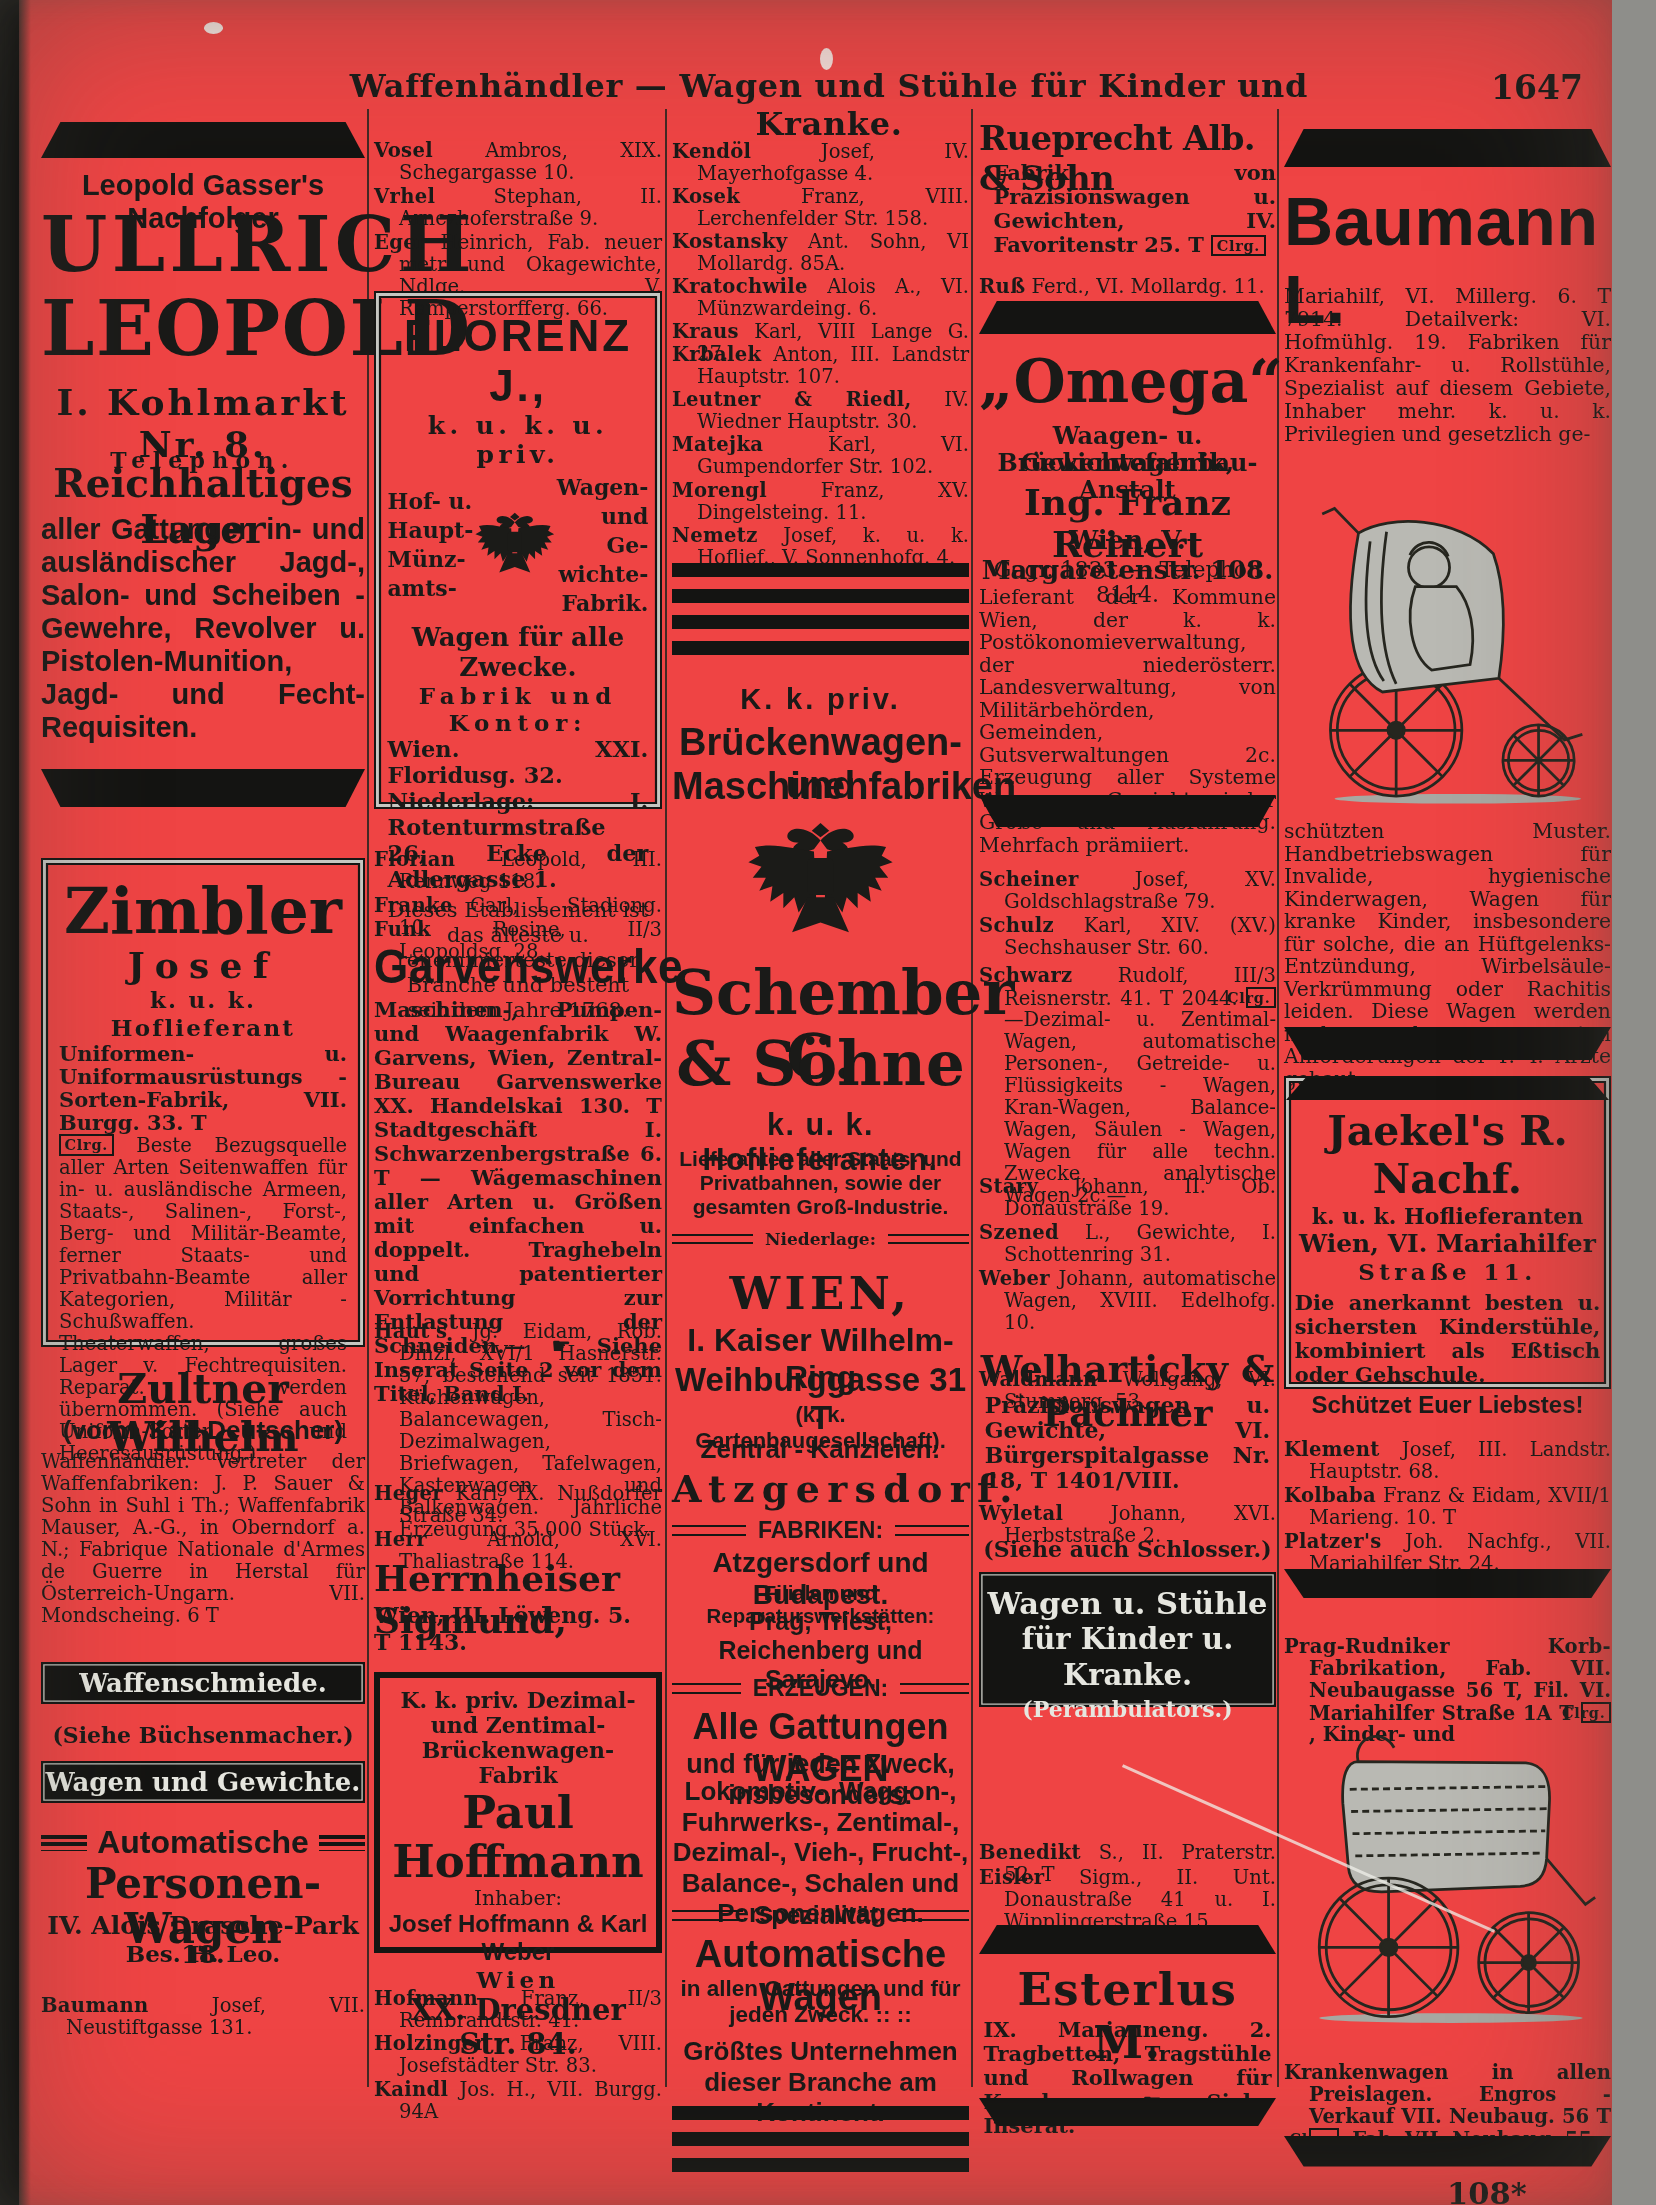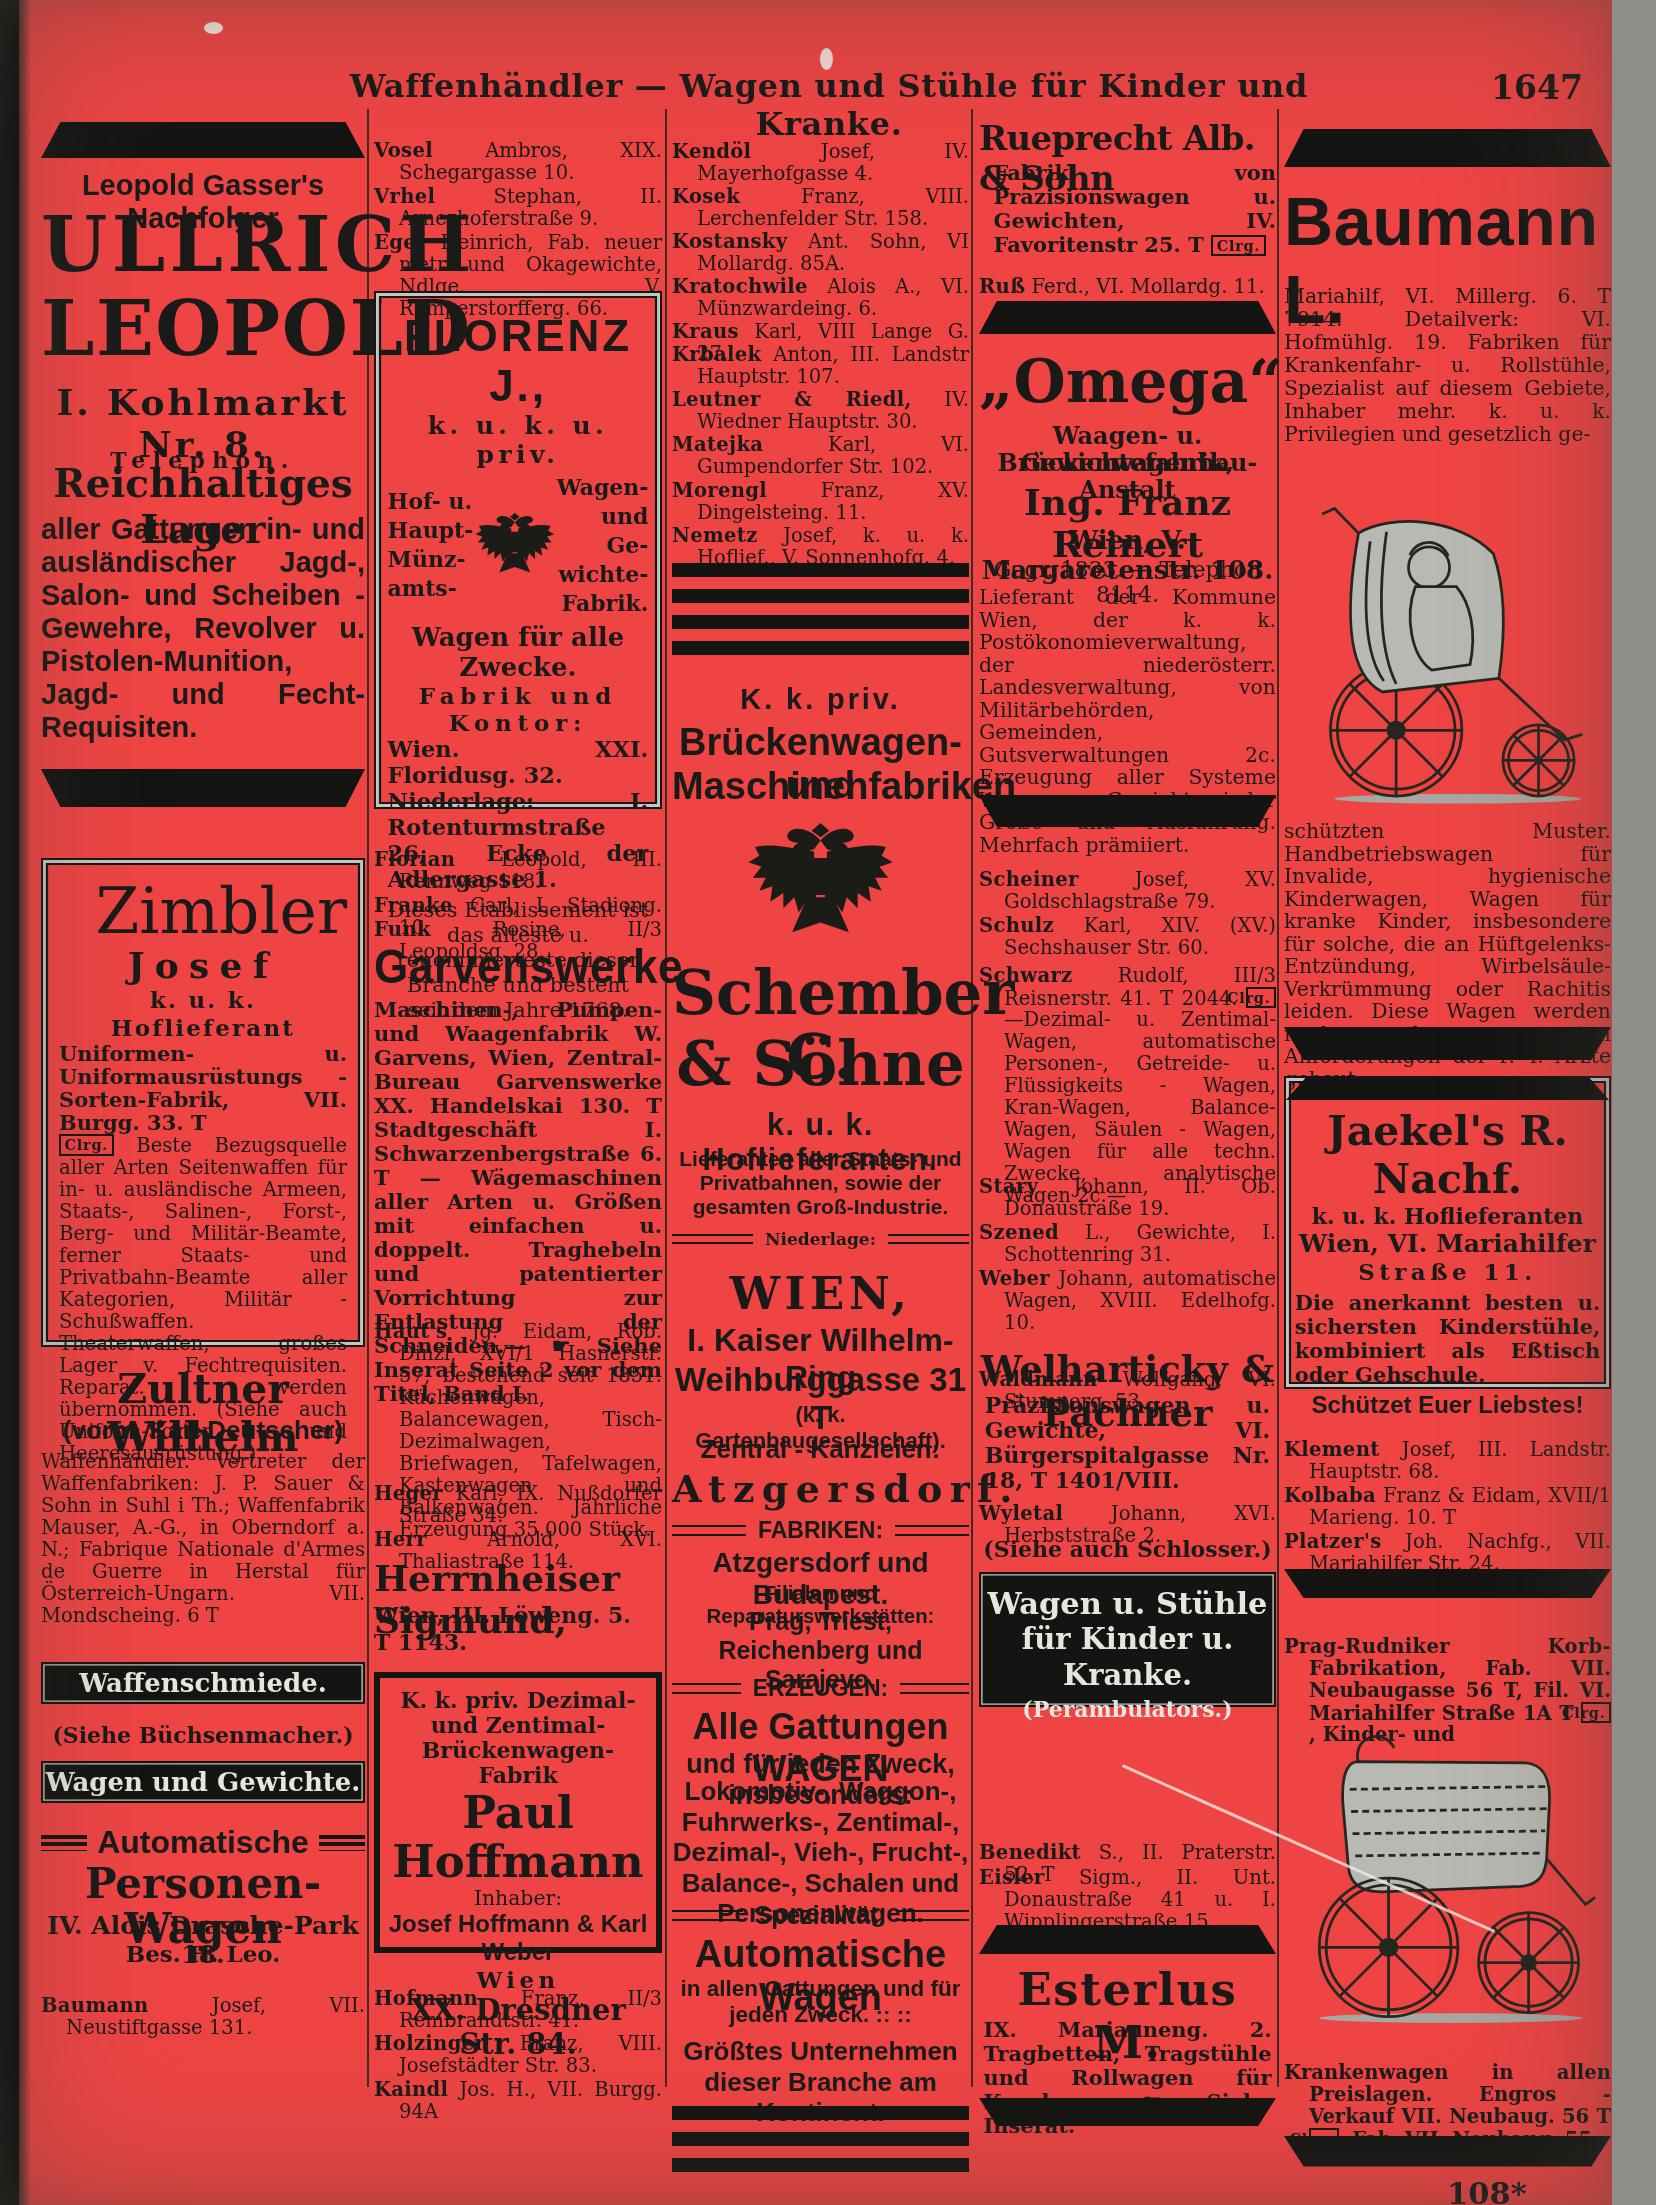--- a/index.html
+++ b/index.html
@@ -59,21 +59,21 @@
       <div class="abs center" style="top:205px;font-size:76px;line-height:79px;font-weight:bold;letter-spacing:4.4px;">ULLRICH</div>
       <div class="abs center" style="top:289px;font-size:76px;line-height:79px;font-weight:bold;letter-spacing:1.5px;">LEOPOLD</div>
       <div class="abs center" style="top:381px;font-size:36px;font-weight:bold;letter-spacing:2.9px;">I. Kohlmarkt Nr. 8.</div>
       <div class="abs center" style="top:447px;font-size:22px;font-weight:bold;letter-spacing:7.3px;">Telephon.</div>
       <div class="abs center" style="top:460px;font-size:39px;font-weight:bold;">Reichhaltiges Lager</div>
       <div class="abs sans just" style="top:513px;font-size:29px;line-height:33px;font-weight:bold;">aller Gattungen in- und ausländischer Jagd-, Salon- und Scheiben - Gewehre, Revolver u. Pistolen-Munition, Jagd- und Fecht-Requisiten.</div>
       <div class="bar bar-bot" style="top:769px;height:38px;"></div>
     </div>
 
     <div class="abs box2" style="top:858px;height:489px;padding:19px 16px;box-sizing:border-box;text-align:center;">
-      <div style="font-size:63px;line-height:65px;font-weight:normal;text-align:right;">Zimbler</div>
+      <div style="font-size:63px;line-height:65px;font-weight:bold;">Zimbler</div>
       <div style="font-size:36px;line-height:42px;font-weight:bold;letter-spacing:10.2px;">Josef</div>
       <div style="font-size:23px;line-height:28px;font-weight:bold;letter-spacing:2.2px;">k. u. k. Hoflieferant</div>
       <div class="just" style="font-size:21px;line-height:23px;font-weight:bold;">Uniformen- u. Uniformausrüstungs - Sorten-Fabrik, VII. Burgg. 33. T</div>
       <div class="just" style="font-size:19.6px;line-height:22px;"><span class="badge">Clrg.</span>
         <span>Beste Bezugsquelle aller Arten Seitenwaffen für in- u. ausländische Armeen, Staats-, Salinen-, Forst-, Berg- und Militär-Beamte, ferner Staats- und Privatbahn-Beamte aller Kategorien, Militär - Schußwaffen. Theaterwaffen, großes Lager v. Fechtrequisiten. Reparat. werden übernommen. (Siehe auch Uniform-Sorten und Heeresausrüstung.)</span></div>
     </div>
 
     <div class="abs center" style="top:1365px;font-size:41px;font-weight:bold;">Zultner Wilhelm</div>
     <div class="abs center sans" style="top:1415px;font-size:26px;font-weight:bold;">(vorm. Karl Deutscher)</div>
     <div class="abs just" style="top:1451px;font-size:19.6px;line-height:22px;">Waffenhändler. Vertreter der Waffenfabriken: J. P. Sauer &amp; Sohn in Suhl i Th.; Waffenfabrik Mauser, A.-G., in Oberndorf a. N.; Fabrique Nationale d'Armes de Guerre in Herstal für Österreich-Ungarn. VII. Mondscheing. 6 T</div>

